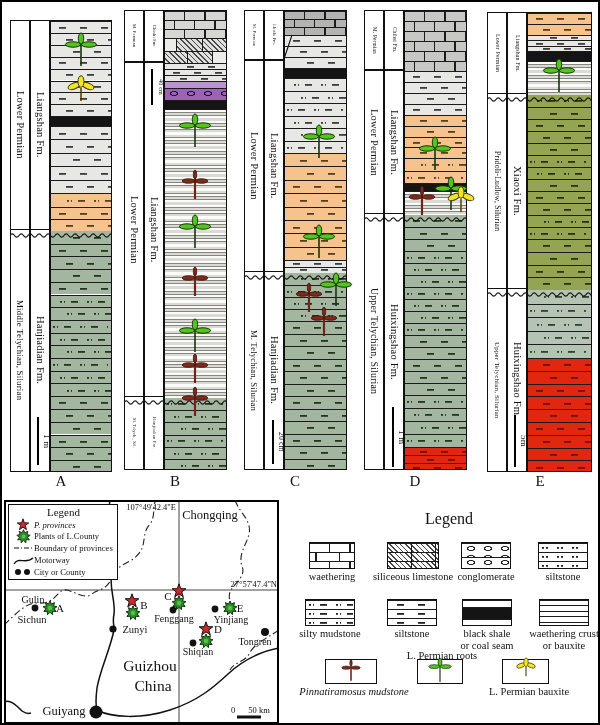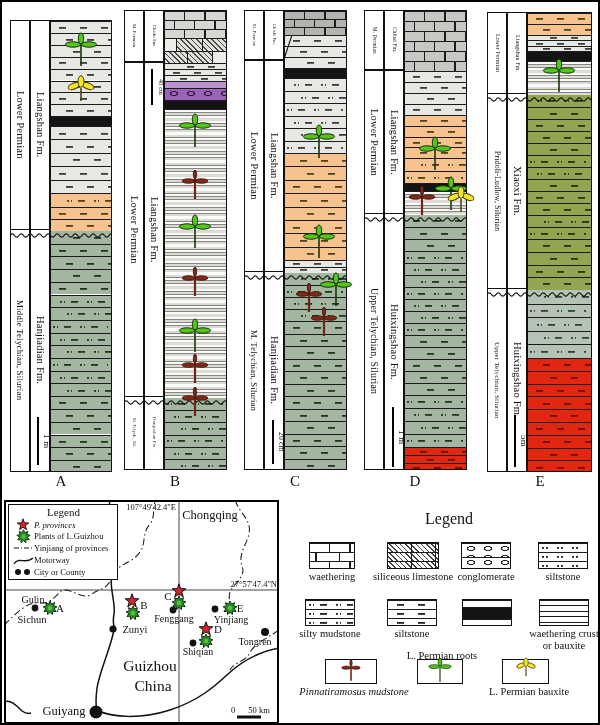--- a/index.html
+++ b/index.html
@@ -78,29 +78,29 @@
           </span>
           <span class="ml-label italic">P. provinces</span>
         </div>
         <div class="ml-item">
           <span class="ml-icon">
             <svg width="15" height="15" viewBox="0 0 15 15">
               <path d="M7.50 0.70L8.87 3.74L11.87 2.29L10.96 5.50L14.20 6.32L11.44 8.19L13.39 10.90L10.07 10.56L9.83 13.89L7.50 11.50L5.17 13.89L4.93 10.56L1.61 10.90L3.56 8.19L0.80 6.32L4.04 5.50L3.13 2.29L6.13 3.74Z" fill="#2e8b2e" stroke="#0d330d" stroke-width="0.9"></path>
               <circle cx="7.5" cy="7.5" r="2" fill="#57c23e"></circle>
             </svg>
           </span>
-          <span class="ml-label">Plants of L.Guizhou</span>
+          <span class="ml-label">Plants of L.County</span>
         </div>
         <div class="ml-item">
           <span class="ml-icon">
             <svg width="21" height="8" viewBox="0 0 21 8">
               <path d="M1 4 L20 4" stroke="#111" stroke-width="1.1" stroke-dasharray="5 2 1 2" fill="none"></path>
             </svg>
           </span>
-          <span class="ml-label">Yinjiang of provinces</span>
+          <span class="ml-label">Boundary of provinces</span>
         </div>
         <div class="ml-item">
           <span class="ml-icon">
             <svg width="21" height="11" viewBox="0 0 21 11">
               <path d="M1 9 C6 1 12 10 20 3" stroke="#111" stroke-width="1.4" fill="none"></path>
             </svg>
           </span>
           <span class="ml-label">Motorway</span>
         </div>
         <div class="ml-item">
@@ -642,20 +642,24 @@
       <div class="lay t-mudW" style="top: 18px; height: 9px;"></div>
     </div>
     <div class="swlbl" style="position: absolute; left: 348px; top: 626px; width: 124px; height: 14px;">
       <div>siltstone</div>
     </div>
     <div class="sw" style="position: absolute; left: 460px; top: 597px; width: 50px; height: 27px;">
       <div class="lay t-whiteL" style="top: 0px; height: 7px;"></div>
       <div class="lay t-blackL" style="top: 7px; height: 12px;"></div>
       <div class="lay t-whiteL" style="top: 19px; height: 8px;"></div>
     </div>
+    <div class="swlbl" style="position: absolute; left: 423px; top: 626px; width: 124px; height: 26px;">
+      <div>black shale</div>
+      <div>or coal seam</div>
+    </div>
     <div class="sw" style="position: absolute; left: 537px; top: 597px; width: 50px; height: 27px;">
       <div class="lay t-whiteL" style="top: 0px; height: 5.4px;"></div>
       <div class="lay t-whiteL" style="top: 5.4px; height: 5.4px;"></div>
       <div class="lay t-whiteL" style="top: 10.8px; height: 5.4px;"></div>
       <div class="lay t-whiteL" style="top: 16.2px; height: 5.4px;"></div>
       <div class="lay t-whiteL" style="top: 21.6px; height: 5.4px;"></div>
     </div>
     <div class="swlbl" style="position: absolute; left: 500px; top: 626px; width: 124px; height: 26px;">
       <div>waethering crust</div>
       <div>or bauxite</div>

